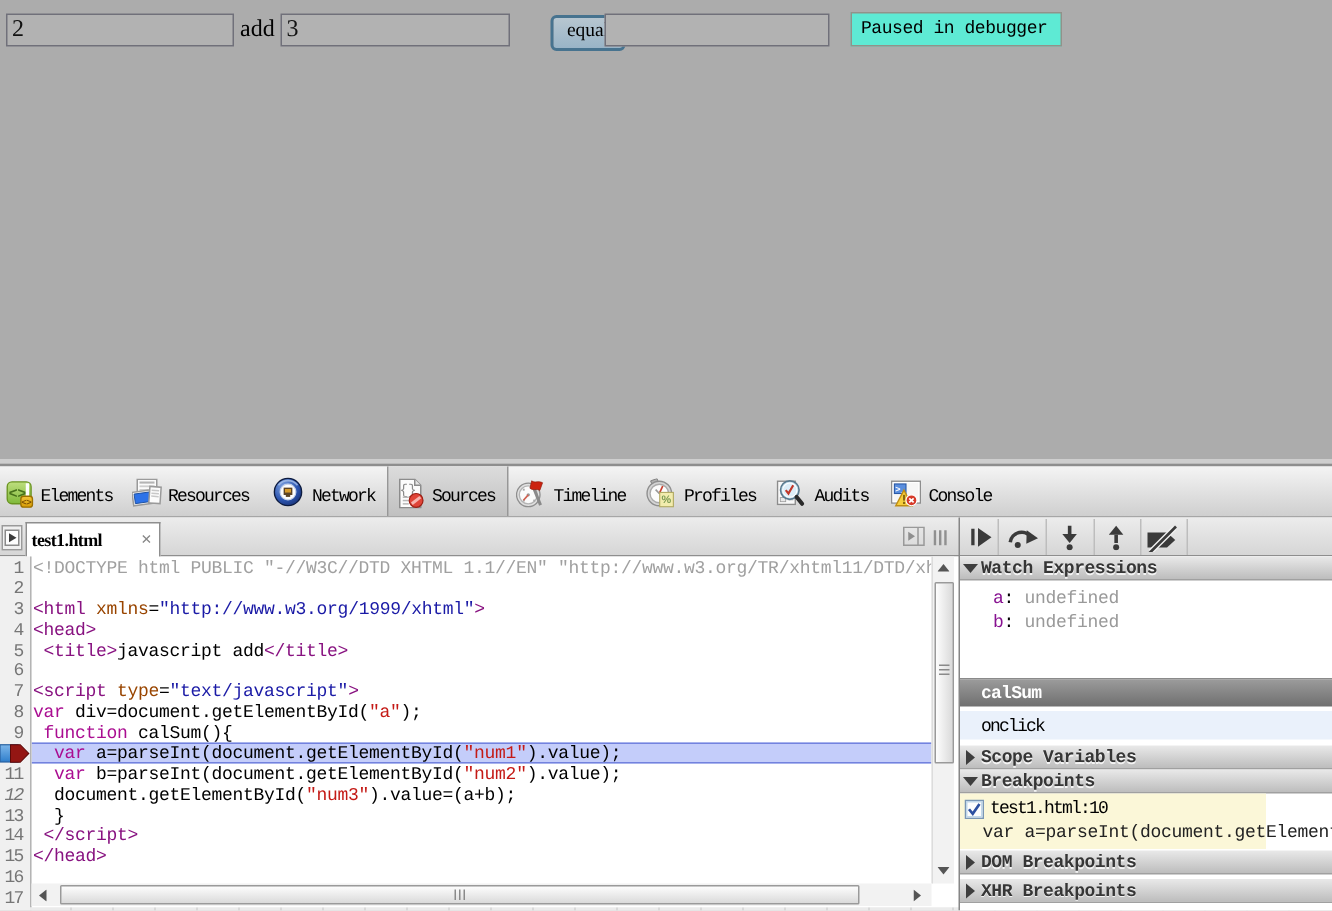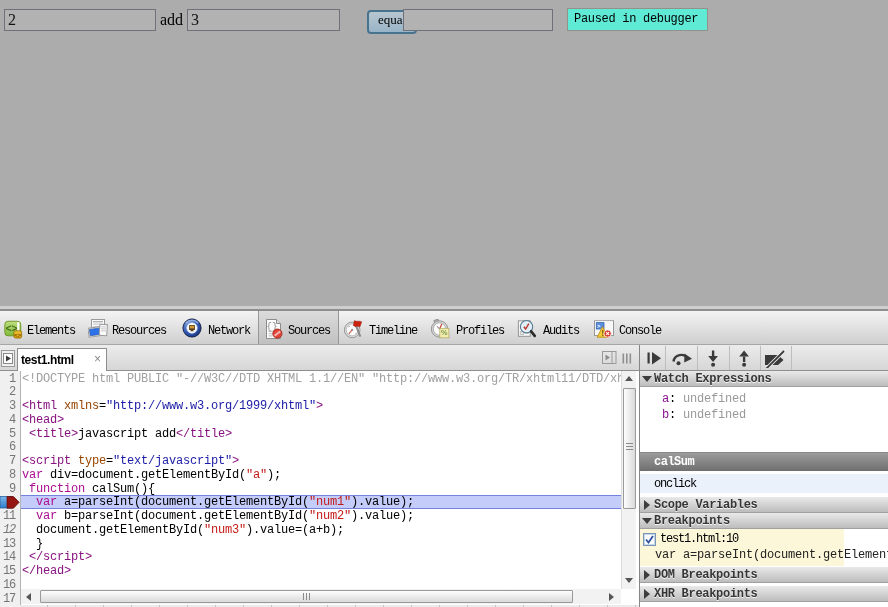--- a/index.html
+++ b/index.html
@@ -1,19 +1,19 @@
 <!DOCTYPE html>
 <html><head>
 <meta charset="utf-8">
 <style>
 html,body{margin:0;padding:0;}
 body{width:888px;height:607px;position:relative;overflow:hidden;background:#ffffff;font-family:"Liberation Mono",monospace;}
 .abs{position:absolute;}
 .ui{font-family:"Liberation Mono",monospace;font-size:12px;letter-spacing:-1.2px;color:#000;}
-.uib{font-family:Liberation Sans, sans-serif;font-size:12px;font-weight:bold;letter-spacing:-1.2px;color:#000;}
+.uib{font-family:Liberation Serif, serif;font-size:12px;font-weight:bold;letter-spacing:-1.2px;color:#000;}
 .code{font-family:"Liberation Mono",monospace;font-size:12px;letter-spacing:-0.2px;white-space:pre;}
 
 #page{left:0;top:0;width:888px;height:306px;background:#acacac;}
 .inp{position:absolute;top:9px;height:20px;background:#b2b2b2;border:1px solid #70707a;font-family:"Liberation Serif",serif;font-size:16px;color:#111;padding:0 0 0 3px;line-height:20px;}
 #btn{left:367px;top:10px;width:46px;height:20px;background:linear-gradient(#b7c6d0,#99b4c7);border:2px solid #47738f;border-radius:4px;font-family:Liberation Serif, serif;font-size:13px;color:#000;text-align:center;line-height:16px;}
 #paused{left:567px;top:8px;width:133px;height:21px;background:#5eead4;border:1px solid #92928a;font-size:12px;letter-spacing:-0.3px;line-height:20px;padding-left:6px;color:#000;}
 
 #split1{left:0;top:306px;width:888px;height:3px;background:#cecece;}
 #split2{left:0;top:309px;width:888px;height:2px;background:#8e8e8e;}
 

